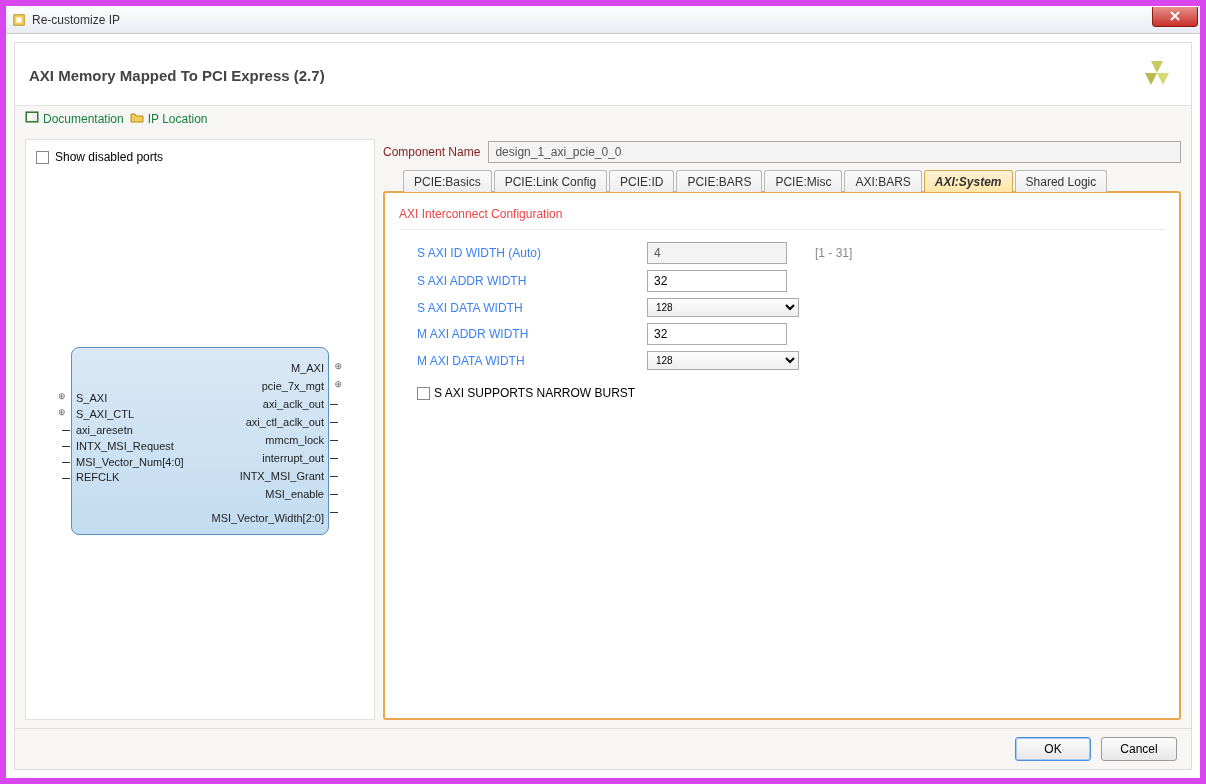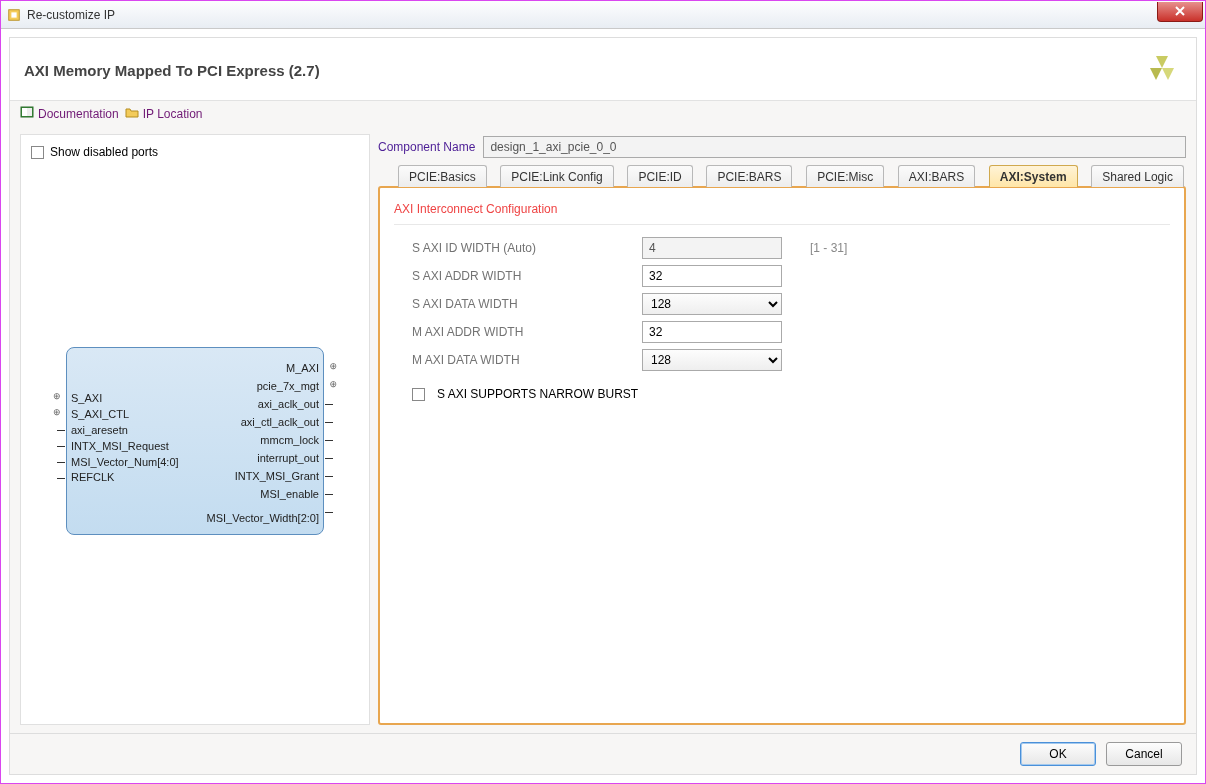--- a/index.html
+++ b/index.html
@@ -4,21 +4,21 @@
 <style>
   * { box-sizing: border-box; }
   body {
     margin: 0; padding: 0;
     font-family: "Segoe UI", Tahoma, sans-serif;
     font-size: 12px;
     background: #fff;
     width: 1206px; height: 784px;
     overflow: hidden;
   }
-  .window { width: 1206px; height: 784px; border: 1px solid #d946ef; background: #fff; display: flex; flex-direction: column; }
+  .window { width: 1206px; height: 784px; border: 6px solid #d946ef; background: #fff; display: flex; flex-direction: column; }
   .titlebar {
     height: 28px;
     background: linear-gradient(to bottom, #fdfdfe, #e8edf3);
     border-bottom: 1px solid #c9c9c9;
     display: flex; align-items: center;
     padding-left: 6px;
   }
   .title-icon { width: 14px; height: 14px; margin-right: 6px; display: inline-block; }
   .title-text { color: #333; font-size: 12px; flex: 1; }
   .close-btn {
@@ -43,21 +43,21 @@
     border-bottom: 1px solid #e2e2e2;
     background: #fff;
   }
   .header-title { font-size: 15px; font-weight: bold; color: #444; flex: 1; }
   .vivado-logo { width: 40px; height: 40px; }
   .toolbar-row {
     padding: 4px 10px;
     display: flex; align-items: center; gap: 6px;
     background: #f7f6f5;
   }
-  .tb-link { color: #701a75; cursor: pointer; display: flex; align-items: center; gap: 4px; }
+  .tb-link { color: #15803d; cursor: pointer; display: flex; align-items: center; gap: 4px; }
   .main-area { flex: 1; display: flex; gap: 8px; padding: 8px 10px; overflow: hidden; }
   .left-panel {
     width: 350px; background: #fff; border: 1px solid #e0e0e0;
     display: flex; flex-direction: column;
     padding: 6px;
   }
   .checkbox-row { display: flex; align-items: center; gap: 6px; padding: 4px; }
   .fake-cb { width: 13px; height: 13px; border: 1px solid #888; background: #fff; display: inline-block; }
   .ip-block-wrap { flex: 1; display: flex; align-items: center; justify-content: center; }
   .ip-block {
@@ -70,61 +70,62 @@
     color: #222;
   }
   .port-left { position: absolute; left: 4px; }
   .port-right { position: absolute; right: 4px; text-align: right; }
   .port-pin-l { position: absolute; left: -10px; width: 8px; height: 1px; background: #333; }
   .port-pin-r { position: absolute; right: -10px; width: 8px; height: 1px; background: #333; }
   .plus-l { position: absolute; left: -14px; font-size: 9px; color: #666; line-height: 1; }
   .plus-r { position: absolute; right: -14px; font-size: 9px; color: #666; line-height: 1; }
   .right-panel { flex: 1; display: flex; flex-direction: column; }
   .compname-row { display: flex; align-items: center; gap: 8px; padding: 2px 0 6px 0; }
-  .compname-row label { color: #4c1d95; }
+  .compname-row label { color: #7f1d1d; }
   .compname-row input {
     flex: 1; border: 1px solid #aaa; background: #f3f3f3; color: #555;
     padding: 3px 6px; font-size: 12px;
   }
-  .tabs-row { display: flex; padding-left: 20px; justify-content: space-between; }
+  .tabs-row { display: flex; padding-left: 20px; }
   .tab {
     padding: 4px 10px 3px 10px;
     border: 1px solid #b8b8b8; border-bottom: none;
     background: linear-gradient(to bottom, #fbfbfb, #ededed);
     margin-right: 2px; border-radius: 3px 3px 0 0;
     cursor: pointer; position: relative; top: 1px;
     color: #333;
   }
   .tab.active {
     background: linear-gradient(to bottom, #fff3d6, #ffe6a8);
     border-color: #d0a94e;
     font-weight: bold;
     z-index: 2;
+    font-style: italic;
   }
   .tab-pane {
     flex: 1;
     border: 2px solid #e8a64f;
     background: #fff;
     border-radius: 3px;
     padding: 10px 14px;
     overflow: auto;
   }
   .group-title { color: #ef4444; padding: 4px 0 8px 0; border-bottom: 1px solid #e8e8e8; margin-bottom: 12px; }
   .form-row { display: flex; align-items: center; margin-bottom: 6px; padding-left: 18px; }
-  .form-row label { width: 230px; color: #737373; }
+  .form-row label { width: 230px; color: #3b82f6; }
   .form-row input[type=text] {
     width: 140px; border: 1px solid #aaa; padding: 3px 6px; font-size: 12px;
   }
   .form-row input[readonly] { background: #f3f3f3; color: #555; }
   .form-row select {
-    width: 140px; border: 1px solid #aaa; padding: 2px 4px; font-size: 12px;
+    width: 152px; border: 1px solid #aaa; padding: 2px 4px; font-size: 10px;
     background: linear-gradient(to bottom,#fdfdfd,#eee);
   }
   .hint { margin-left: 28px; color: #888; }
-  .narrow-row { display: flex; align-items: center; gap: 12px; padding-left: 18px; margin-top: 16px; }
+  .narrow-row { display: flex; align-items: center; gap: 4px; padding-left: 18px; margin-top: 16px; }
   .footer-row {
     display: flex; justify-content: flex-end; gap: 10px;
     padding: 8px 14px; border-top: 1px solid #ddd;
     background: #f7f6f5;
   }
   .btn {
     min-width: 76px; padding: 4px 14px;
     border: 1px solid #9a9a9a; border-radius: 3px;
     background: linear-gradient(to bottom,#fdfdfd,#e7e7e7);
     cursor: pointer; text-align: center;

